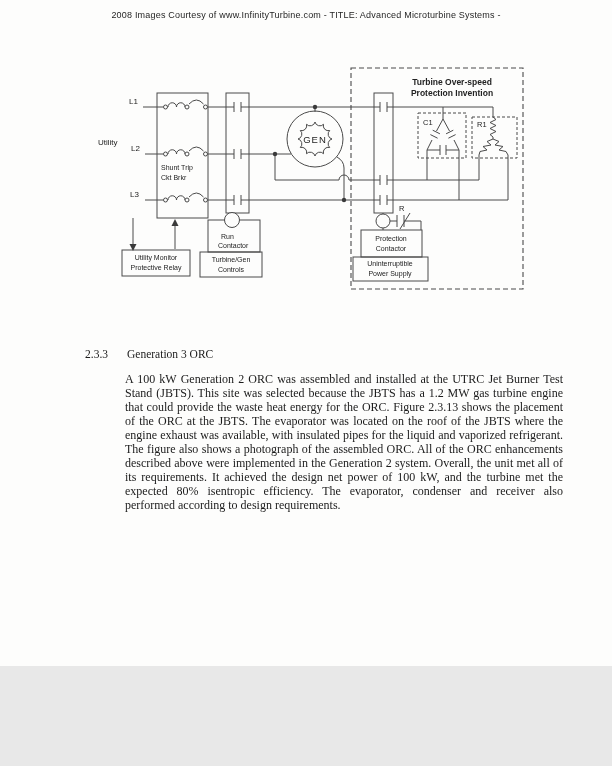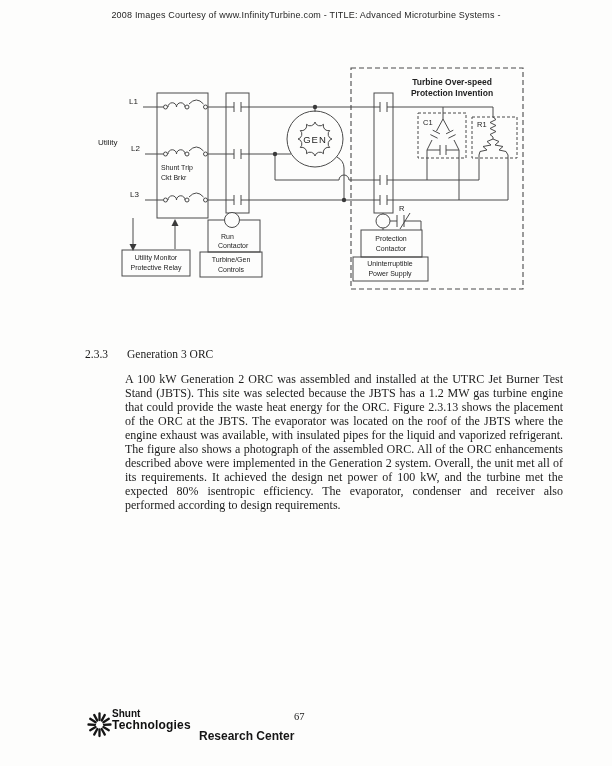--- a/index.html
+++ b/index.html
@@ -1,17 +1,17 @@
 <!DOCTYPE html>
 <html><head>
 <meta charset="utf-8">
 <style>
   html,body{margin:0;padding:0;background:#e8e8e8;}
   .page{
-    position:relative;width:612px;height:766px;margin:0 auto;
+    position:relative;width:612px;height:666px;margin:0 auto;
     background:#fdfdfc;overflow:hidden;
     font-family:"Liberation Serif", serif;color:#1c1c1c;
   }
   .scan-header{
     position:absolute;top:9px;left:0;width:612px;text-align:center;
     font-family:"Liberation Sans", sans-serif;font-size:9px;line-height:13px;
     color:#1f1f1f;letter-spacing:.2px;
   }
   .diagram-svg{position:absolute;left:0;top:0;width:612px;height:766px;}
   .fig-caption{

